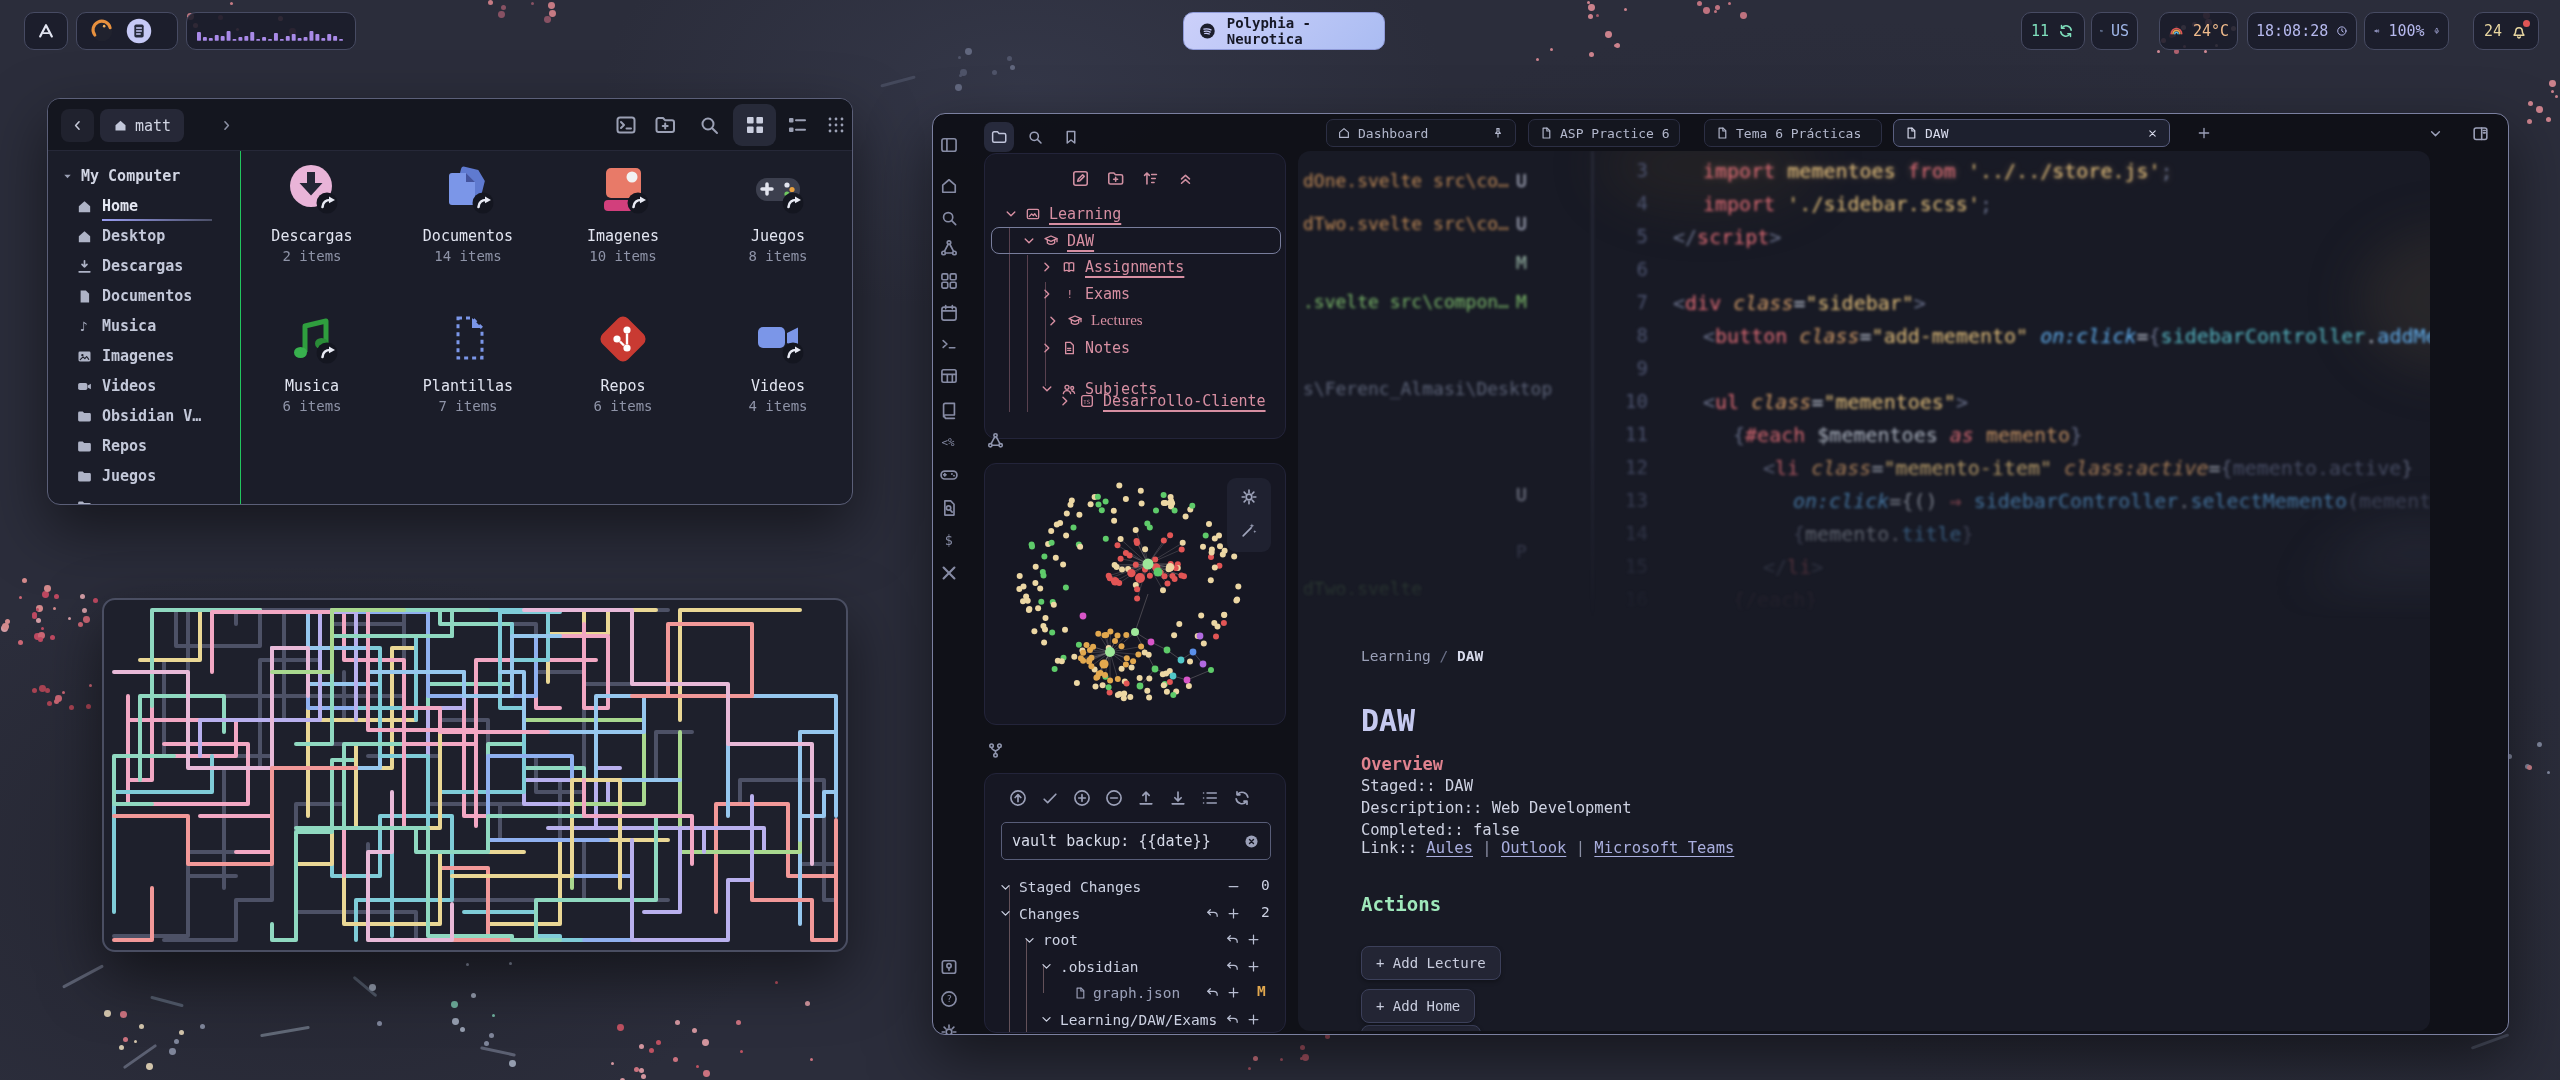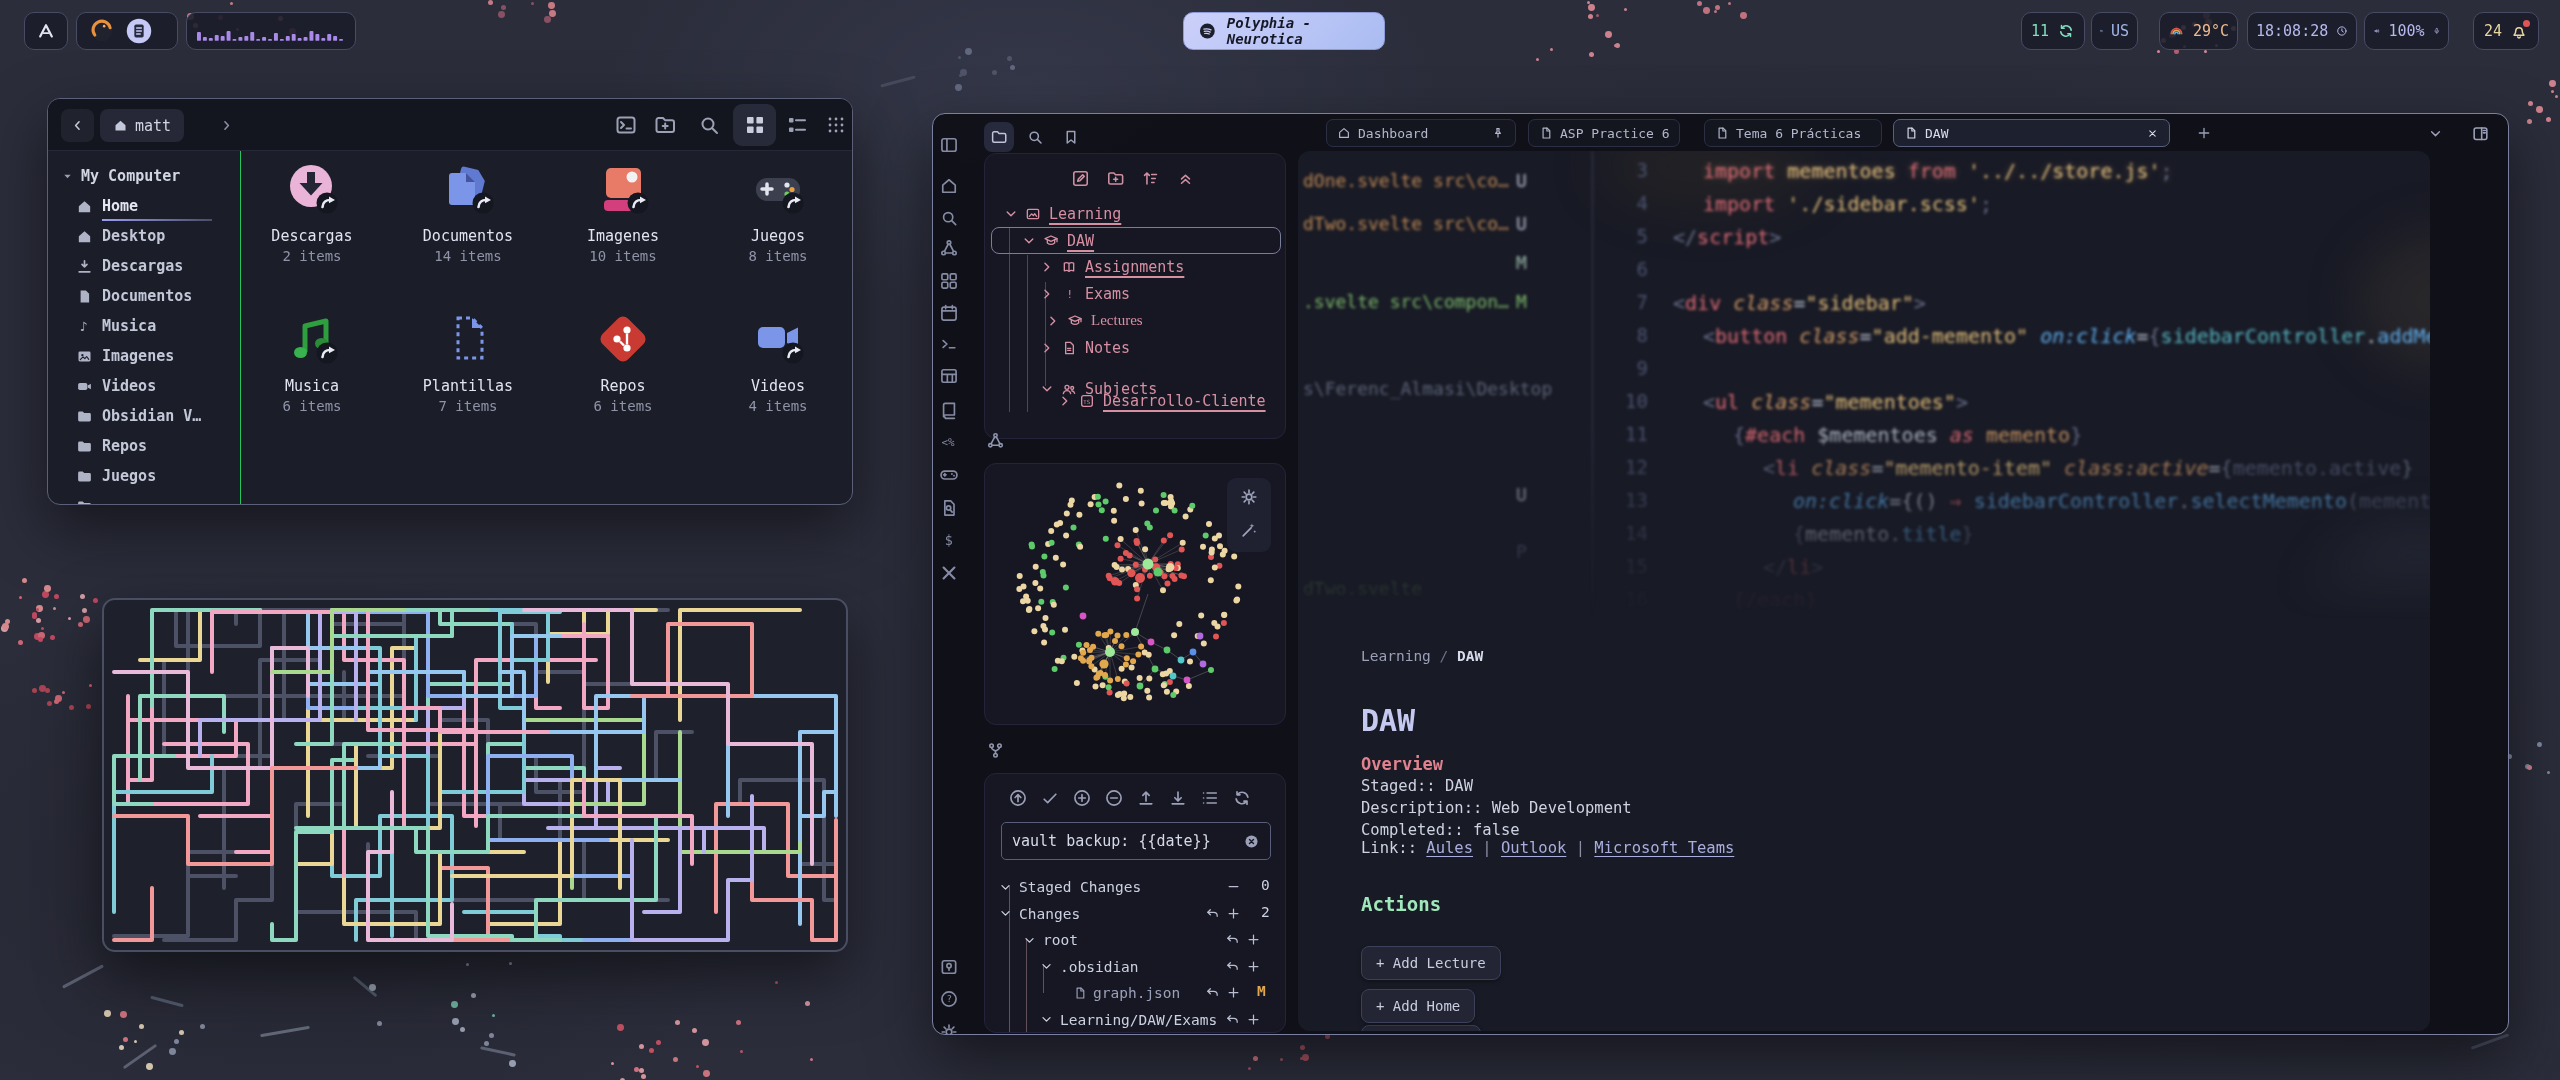--- a/index.html
+++ b/index.html
@@ -157,21 +157,21 @@
       </svg>
     </div>
 
   <div class="pill music-pill" style="left:1183px;width:202px;gap:10px;padding:0 14px;">
     <span id="spot-ic" style="width:22px;height:22px;">
         <svg viewBox="0 0 24 24" width="100%" height="100%" fill="none" stroke="currentColor" stroke-width="2" stroke-linecap="round" stroke-linejoin="round">
           <circle cx="12" cy="12" r="9.5" fill="#1c1e2c" stroke="none"></circle>
           <path d="M7.5 9.6c3-.8 6.5-.5 9.2 1M8 12.5c2.6-.7 5.4-.4 7.6.9M8.6 15.2c2-.5 4.1-.3 5.9.7" stroke="#c6c9f6" stroke-width="1.6"></path>
         </svg>
       </span>
-    <span class="txt" style="font-weight:bold;font-size:14px;font-style:italic;">Polyphia - Neurotica</span>
+    <span class="txt" style="font-weight:bold;font-size:14px;">Polyphia - Neurotica</span>
   </div>
   <div id="widgets">
       <div class="pill" style="left: 2021px; width: 64px; justify-content: center; gap: 8px; color: rgb(127, 224, 189); padding: 0px 8px;">
         <span class="txt">11</span>
         <span style="width: 18px; height: 18px; position: relative;">
           <svg viewBox="0 0 24 24" width="100%" height="100%" fill="none" stroke="currentColor" stroke-width="2" stroke-linecap="round" stroke-linejoin="round">
             <path d="M19 11a7 7 0 00-12.2-3.4M5 13a7 7 0 0012.2 3.4"></path>
             <path d="M6 4.6v3.6h3.6M18 19.4v-3.6h-3.6"></path>
           </svg>
         </span>
@@ -186,21 +186,21 @@
         <span class="txt">US</span>
       </div>
       <div class="pill" style="left: 2159px; width: 79px; justify-content: center; gap: 8px; color: rgb(240, 187, 140); padding: 0px 8px;">
         <span style="width: 18px; height: 18px;">
           <svg viewBox="0 0 24 24" width="100%" height="100%" fill="none" stroke="currentColor" stroke-width="2" stroke-linecap="round" stroke-linejoin="round">
             <path d="M4.5 16a7.5 7.5 0 0115 0" stroke="#e05555" stroke-width="2.2"></path>
             <path d="M7.1 16a4.9 4.9 0 019.8 0" stroke="#e8a84e" stroke-width="2.2"></path>
             <path d="M9.7 16a2.3 2.3 0 014.6 0" stroke="#58b8e8" stroke-width="2.2"></path>
           </svg>
         </span>
-        <span class="txt">29°C</span>
+        <span class="txt">24°C</span>
       </div>
       <div class="pill" style="left: 2247px; width: 110px; justify-content: center; gap: 8px; color: rgb(182, 185, 238); padding: 0px 8px;">
         <span class="txt">18:08:28</span>
         <span style="width: 18px; height: 18px; position: relative;">
           <svg viewBox="0 0 24 24" width="100%" height="100%" fill="none" stroke="currentColor" stroke-width="2" stroke-linecap="round" stroke-linejoin="round">
             <circle cx="12" cy="12" r="8.5"></circle>
             <path d="M12 7.5V12l3 2"></path>
           </svg>
         </span>
       </div>

